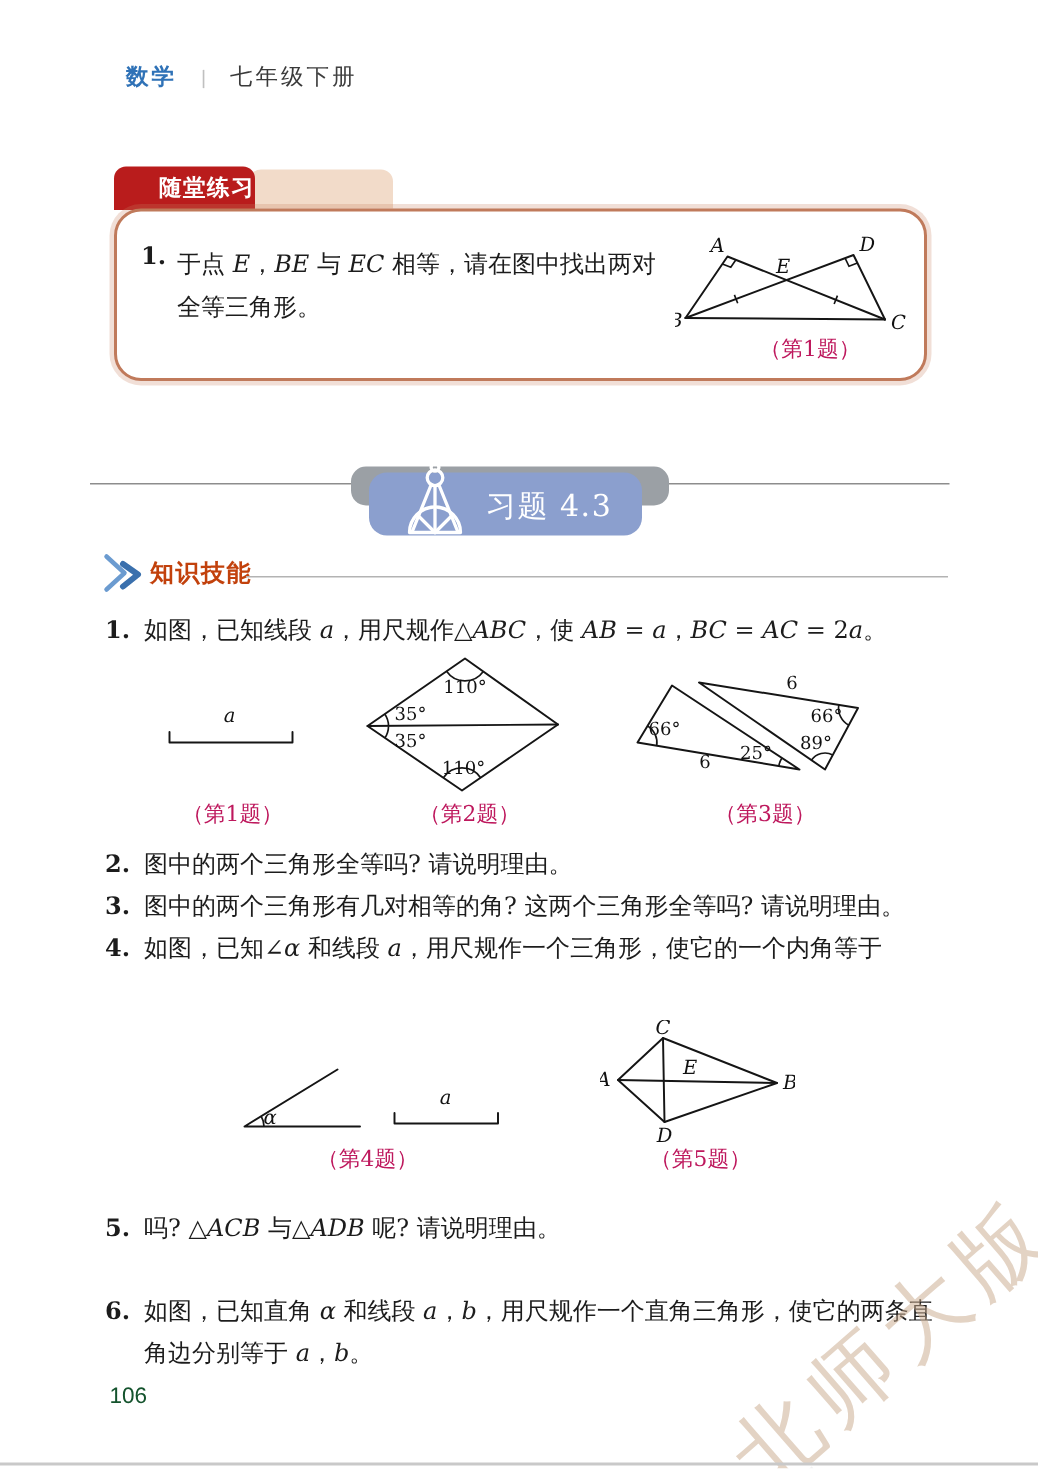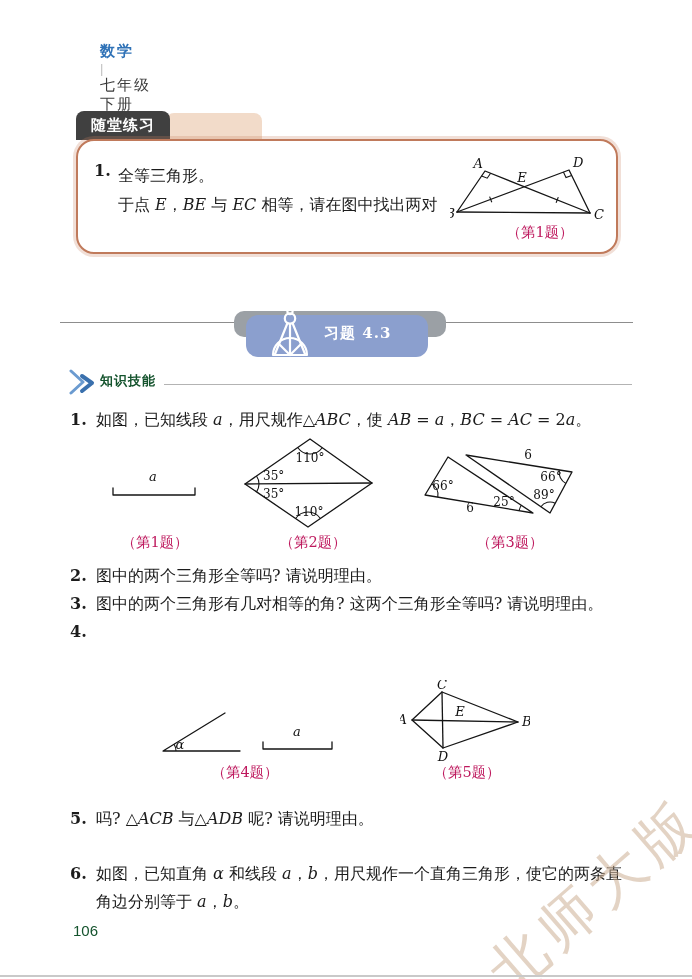--- a/index.html
+++ b/index.html
@@ -1,43 +1,43 @@
 <!DOCTYPE html>
 <html><head>
 <meta charset="utf-8">
 <style>
   html,body{margin:0;padding:0;background:#fff;}
   .page{position:relative;width:692px;height:979px;background:#ffffff;overflow:hidden;
         font-family:"DejaVu Serif","Liberation Serif",serif;color:#1c1c1c;}
   i{font-style:italic;}
   
   .hdr{position:absolute;left:84px;top:42px;font-size:15px;display:flex;align-items:baseline;
-       font-family:"Liberation Sans","DejaVu Sans",sans-serif;flex-direction:column;}
+       font-family:"Liberation Sans","DejaVu Sans",sans-serif;}
   .hdr .subj{color:#2f72b7;font-weight:700;letter-spacing:2px;}
   .hdr .div{color:#c0c0c0;margin:0 16px;font-size:13px;}
   .hdr .grade{color:#3a3a3a;letter-spacing:2px;}
   .hdr .vol{color:#404040;letter-spacing:2px;}
   
   .ptab2{position:absolute;left:166px;top:113px;width:96px;height:26px;background:#f2dbc9;border-radius:8px 8px 0 0;}
-  .ptab{position:absolute;left:76px;top:111px;width:94px;height:29px;background:#404040;border-radius:8px 8px 0 0;
-        color:#fff;font-weight:700;font-size:15px;text-align:center;line-height:29px;letter-spacing:1px;}
+  .ptab{position:absolute;left:76px;top:111px;width:94px;height:29px;background:#b91c1c;border-radius:8px 8px 0 0;
+        color:#fff;font-weight:700;font-size:15px;text-align:right;line-height:29px;letter-spacing:1px;}
   .pbox{position:absolute;left:76px;top:139px;width:538px;height:111px;border:2.5px solid #c07a5b;
         border-radius:18px;box-shadow:0 0 0 3px rgba(201,129,97,.25);background:#fff;}
   .pbox .no{position:absolute;left:16px;top:20px;font-weight:700;font-size:16px;}
   .pbox .plines{position:absolute;left:40px;top:20px;width:340px;font-size:16px;line-height:29px;}
   
   .rule{position:absolute;left:60px;top:322px;width:573px;height:1px;background:#8d8d8d;}
   .banner-back{position:absolute;left:234px;top:311px;width:212px;height:26px;background:#9ba0a5;border-radius:10px;}
   .banner{position:absolute;left:246px;top:315px;width:182px;height:42px;background:#8b9fce;border-radius:12px;}
-  .banner .title{position:absolute;left:78px;top:9px;color:#fff;font-weight:700;font-size:15px;letter-spacing:1px;
+  .banner .title{position:absolute;left:78px;top:9px;color:#fff;font-weight:400;font-size:20px;letter-spacing:1px;
         font-family:"DejaVu Serif","Liberation Serif",serif;}
   .compass{position:absolute;left:20px;top:-16px;}
   
   .chev{position:absolute;left:68px;top:369px;}
-  .sect{position:absolute;left:100px;top:372px;color:#14532d;font-weight:700;font-size:13px;letter-spacing:1px;
+  .sect{position:absolute;left:100px;top:372px;color:#c2410c;font-weight:700;font-size:16px;letter-spacing:1px;
         font-family:"Liberation Sans","DejaVu Sans",sans-serif;}
   .sline{position:absolute;left:164px;top:384px;width:468px;height:1px;background:#b3b3b3;}
   
   .prob{position:absolute;left:70px;display:flex;font-size:16px;line-height:28px;width:572px;}
   .prob .no{width:26px;font-weight:700;flex:none;}
   .prob .plines{flex:1;}
   
   .fig{position:absolute;}
   .fl{stroke:#151515;stroke-width:1.3;fill:none;stroke-linejoin:round;stroke-linecap:round;}
   .fthin{stroke:#151515;stroke-width:1.1;fill:none;}
@@ -63,22 +63,22 @@
     <span class="div">|</span>
     <span class="grade">七年级</span>
     <span class="vol">下册</span>
   </div>
 
   <div class="ptab2"></div>
   <div class="ptab">随堂练习</div>
   <div class="pbox">
     <span class="no">1.</span>
     <div class="plines">
+      <div>于点 <i>E</i>，<i>BE</i> 与 <i>EC</i> 相等，请在图中找出两对</div>
       <div>全等三角形。</div>
-      <div>于点 <i>E</i>，<i>BE</i> 与 <i>EC</i> 相等，请在图中找出两对</div>
     </div>
   </div>
   <svg class="fig" style="left:450px;top:152px" width="156" height="78" viewBox="0 0 156 78">
     <path class="fl" d="M7,60 L140,61"></path>
     <path class="fl" d="M7,60 L35,19 L140,61"></path>
     <path class="fl" d="M7,60 L119,18 L140,61"></path>
     <path class="fthin" d="M31.6,24 L37.2,26.2 L40.6,21.2"></path>
     <path class="fthin" d="M113.4,20.1 L116,25.5 L121.6,23.4"></path>
     <path class="fthin" d="M39.6,44.6 L41.8,50.2"></path>
     <path class="fthin" d="M108.3,45.1 L106.1,50.7"></path>
@@ -168,20 +168,21 @@
   </div>
   <div class="prob" style="top:590px">
     <span class="no">3.</span>
     <div class="plines">
         <div>图中的两个三角形有几对相等的角? 这两个三角形全等吗? 请说明理由。</div>
       </div>
   </div>
   <div class="prob" style="top:618px">
     <span class="no">4.</span>
     <div class="plines">
+      <div>如图，已知∠<i>α</i> 和线段 <i>a</i>，用尺规作一个三角形，使它的一个内角等于</div>
     </div>
   </div>
 
   <svg class="fig" style="left:150px;top:706px" width="190" height="52" viewBox="0 0 190 52">
     <path class="fl" d="M90,45 L13,45 L75,7"></path>
     <path class="fthin" d="M24.1,38.2 A13,13 0 0 1 26,45"></path>
     <text class="fti" x="30" y="43" text-anchor="middle">α</text>
     <path class="fl" d="M113,36 L113,43 M113,43 L182,43 M182,36 L182,43"></path>
     <text class="fti" x="147" y="30" text-anchor="middle">a</text>
   </svg>

